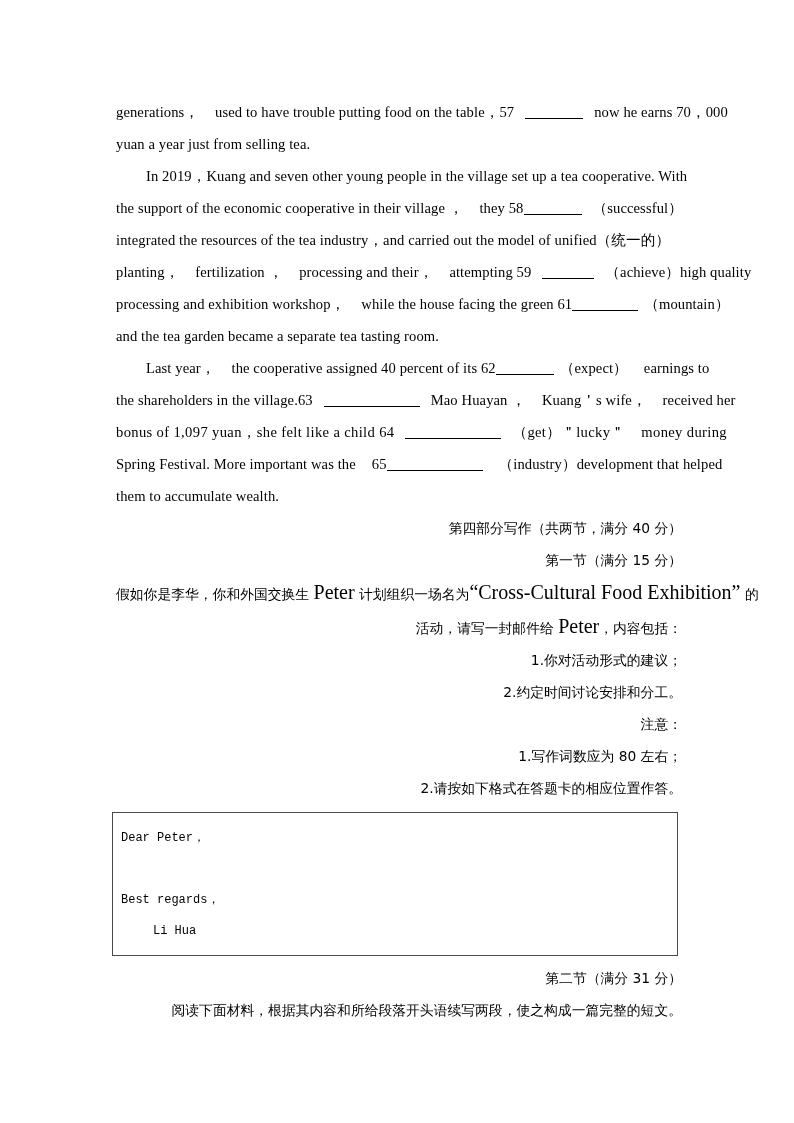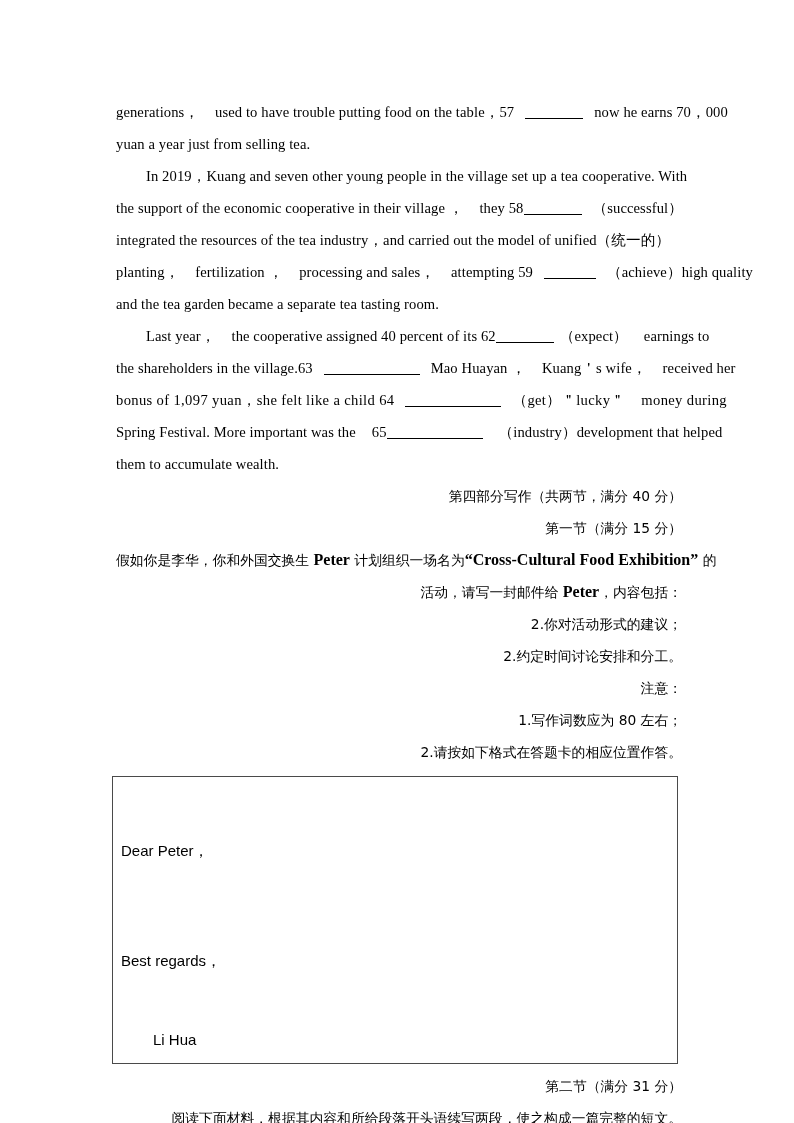--- a/index.html
+++ b/index.html
@@ -59,42 +59,40 @@
   .b-xxl { width: 96px; }
   .cn-line {
     font-size: 13.8px;
     line-height: 32px;
     white-space: nowrap;
     font-family: "DejaVu Sans", "Liberation Sans", sans-serif;
     text-align: right;
   }
   .cn-line .en {
     font-family: "Liberation Serif", "DejaVu Serif", serif;
-    font-size: 16px;
-    font-weight: bold;
+    font-size: 20px;
   }
   .cn-indent {
     display: inline-block;
     width: 28px;
   }
 
   .letter-box {
     border: 1.2px solid #4a4a4a;
     margin-top: 8px;
     margin-left: -4px;
     width: 566px;
     box-sizing: border-box;
     padding: 10px 0 8px 8px;
   }
   .letter-line {
-    font-size: 15px;
+    font-size: 12px;
     line-height: 31px;
     white-space: nowrap;
-    font-family: Liberation Sans, sans-serif;
-    margin-top: 48px;
+    font-family: Liberation Mono, monospace;
   }
   .letter-gap {
     height: 31px;
   }
   .letter-indent {
     display: inline-block;
     width: 32px;
   }
   .after-box {
     margin-top: 6px;
@@ -121,24 +119,27 @@
 
     <div class="line">
       <span>the support of the economic cooperative in their village ，</span><span class="sp3"></span><span>they 58</span><span class="blank b-md"></span><span class="sp2"></span><span>（successful）</span>
     </div>
 
     <div class="line">
       <span>integrated the resources of the tea industry，and carried out the model of unified（统一的）</span>
     </div>
 
     <div class="line">
-      <span>planting，</span><span class="sp3"></span><span>fertilization ，</span><span class="sp3"></span><span>processing and sales，</span><span class="sp3"></span><span>attempting 59</span><span class="sp2"></span><span class="blank b-sm"></span><span class="sp2"></span><span>（achieve）high quality</span>
-    </div>
-
-
+      <span>planting，</span><span class="sp3"></span><span>fertilization ，</span><span class="sp3"></span><span>processing and their，</span><span class="sp3"></span><span>attempting 59</span><span class="sp2"></span><span class="blank b-sm"></span><span class="sp2"></span><span>（achieve）high quality</span>
+    </div>
+
+
+    <div class="line">
+      <span>processing and exhibition workshop，</span><span class="sp3"></span><span>while the house facing the green 61</span><span class="blank b-lg"></span><span class="sp"></span><span>（mountain）</span>
+    </div>
 
     <div class="line">
       <span>and the tea garden became a separate tea tasting room.</span>
     </div>
 
     <div class="line">
       <span class="indent"></span><span>Last year，</span><span class="sp3"></span><span>the cooperative assigned 40 percent of its 62</span><span class="blank b-md"></span><span class="sp"></span><span>（expect）</span><span class="sp3"></span><span>earnings to</span>
     </div>
 
     <div class="line">
@@ -166,21 +167,21 @@
     <div class="cn-line">第一节（满分 15 分）</div>
 
     <div class="cn-line">
       <span>假如你是李华，你和外国交换生 </span><span class="en">Peter</span><span> 计划组织一场名为</span><span class="en">“Cross-Cultural Food Exhibition”</span><span> 的</span>
     </div>
 
     <div class="cn-line">
       <span>活动，请写一封邮件给 </span><span class="en">Peter</span><span>，内容包括：</span>
     </div>
 
-    <div class="cn-line">2.你对活动形式的建议；</div>
+    <div class="cn-line">1.你对活动形式的建议；</div>
 
     <div class="cn-line">2.约定时间讨论安排和分工。</div>
 
     <div class="cn-line">注意：</div>
 
     <div class="cn-line">1.写作词数应为 80 左右；</div>
 
     <div class="cn-line">2.请按如下格式在答题卡的相应位置作答。</div>
 
     <div class="letter-box">

